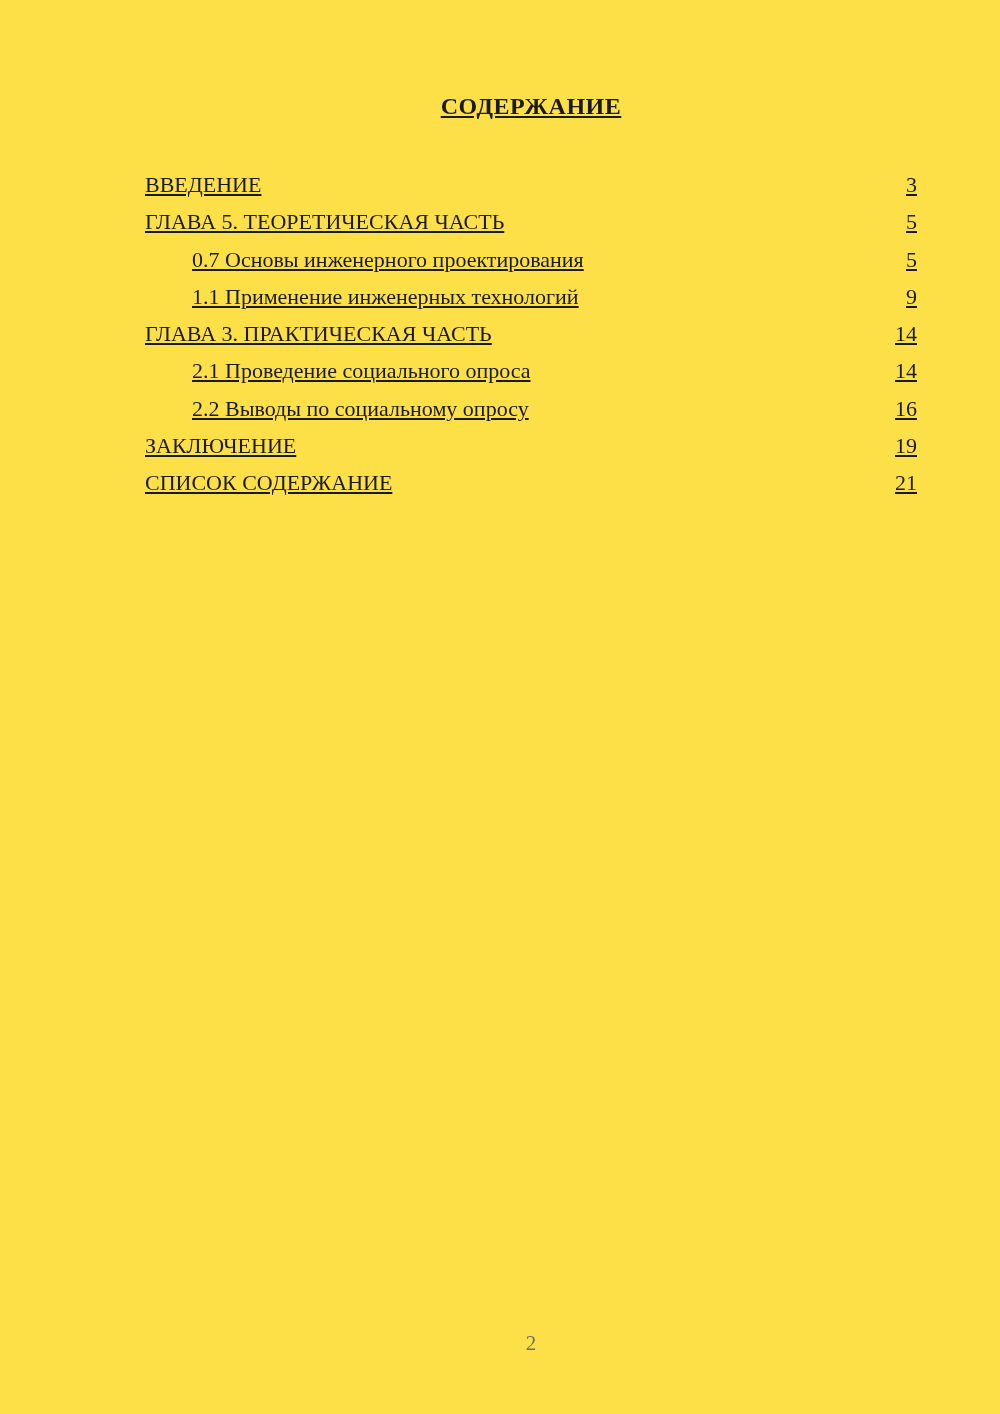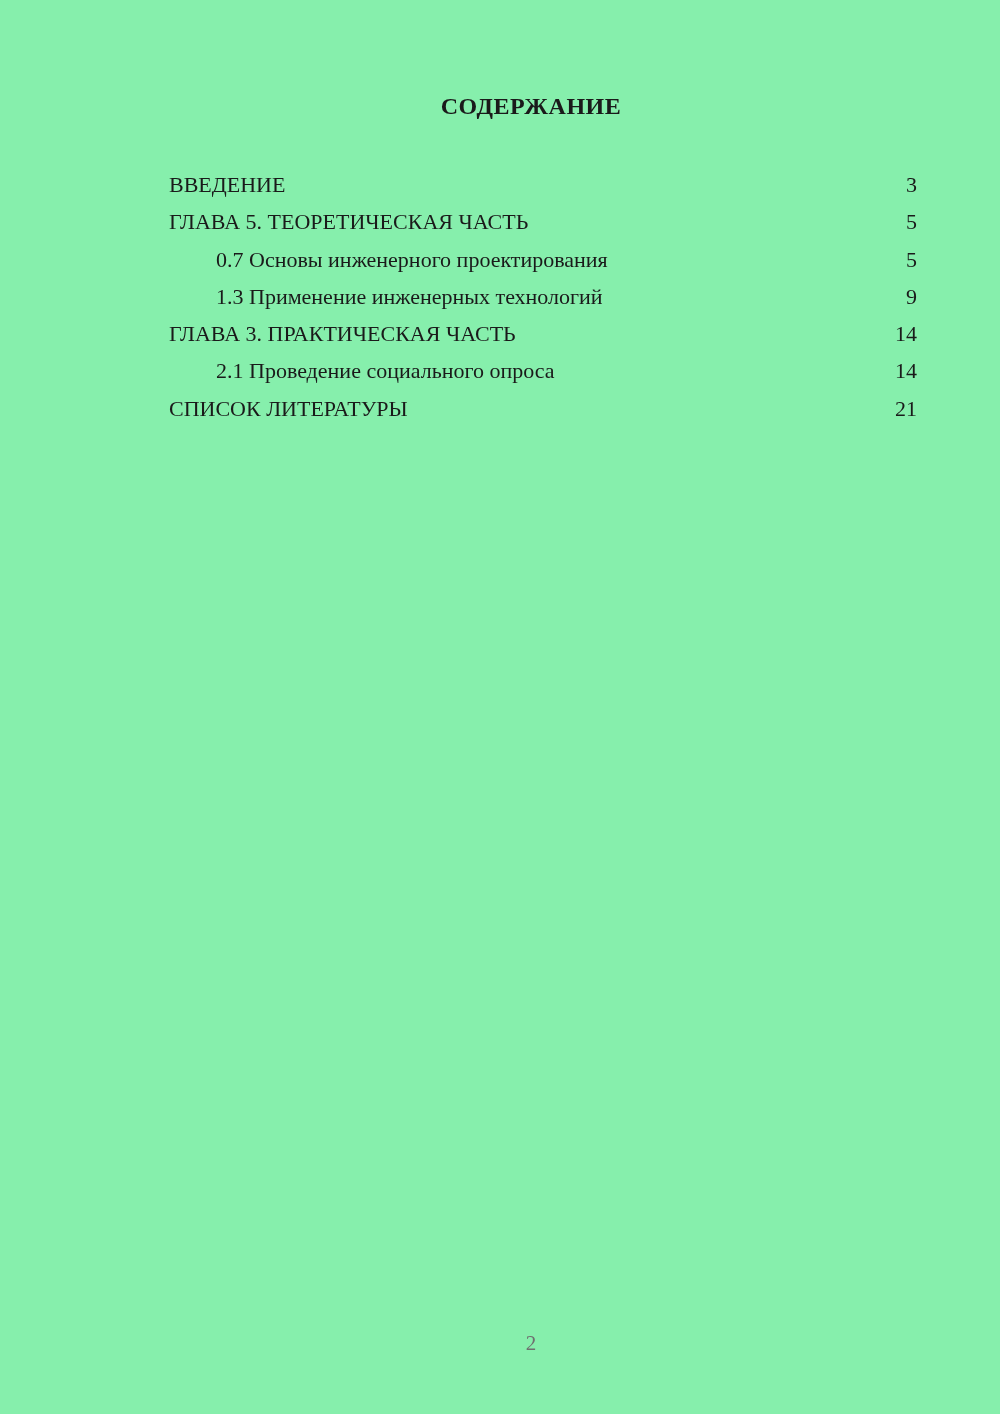--- a/index.html
+++ b/index.html
@@ -14,43 +14,43 @@
     font-family: "Liberation Serif", "DejaVu Serif", serif;
     color: #1a1a1a;
     overflow: hidden;
   }
   .page {
     position: absolute;
     top: 0;
     left: 0;
     width: 1000px;
     height: 1414px;
-    background: #86efac;
+    background: #fde047;
     box-sizing: border-box;
     padding: 92px 83px 0 145px; 
+    text-decoration: underline;
   }
   .doc-title {
     text-align: center;
     font-weight: bold;
     font-size: 24px;
     line-height: 28px;
     letter-spacing: 0.5px;
     margin: 0 0 46px 0;
   }
   .toc-list {
     width: 100%;
   }
   .toc-row {
     display: flex;
     justify-content: space-between;
     align-items: baseline;
     font-size: 22px;
     line-height: 37.3px;
     white-space: nowrap;
-    margin-left: 24px;
   }
   .toc-row .toc-label {
     flex: 1 1 auto;
     overflow: hidden;
   }
   .toc-row .toc-page {
     flex: 0 0 auto;
     text-align: right;
     padding-left: 12px;
   }
@@ -87,39 +87,47 @@
       <span class="toc-page">5</span>
     </div>
 
     <div class="toc-row level-1">
       <span class="toc-label">0.7 Основы инженерного проектирования</span>
       <span class="toc-page">5</span>
     </div>
 
 
     <div class="toc-row level-1">
-      <span class="toc-label">1.3 Применение инженерных технологий</span>
+      <span class="toc-label">1.1 Применение инженерных технологий</span>
       <span class="toc-page">9</span>
     </div>
 
 
     <div class="toc-row level-0">
       <span class="toc-label">ГЛАВА 3. ПРАКТИЧЕСКАЯ ЧАСТЬ</span>
       <span class="toc-page">14</span>
     </div>
 
     <div class="toc-row level-1">
       <span class="toc-label">2.1 Проведение социального опроса</span>
       <span class="toc-page">14</span>
     </div>
 
-
+    <div class="toc-row level-1">
+      <span class="toc-label">2.2 Выводы по социальному опросу</span>
+      <span class="toc-page">16</span>
+    </div>
 
     <div class="toc-row level-0">
-      <span class="toc-label">СПИСОК ЛИТЕРАТУРЫ</span>
+      <span class="toc-label">ЗАКЛЮЧЕНИЕ</span>
+      <span class="toc-page">19</span>
+    </div>
+
+    <div class="toc-row level-0">
+      <span class="toc-label">СПИСОК СОДЕРЖАНИЕ</span>
       <span class="toc-page">21</span>
     </div>
 
   </div>
 
   <div class="page-footer">2</div>
 
 </div>
 
 </body></html>

